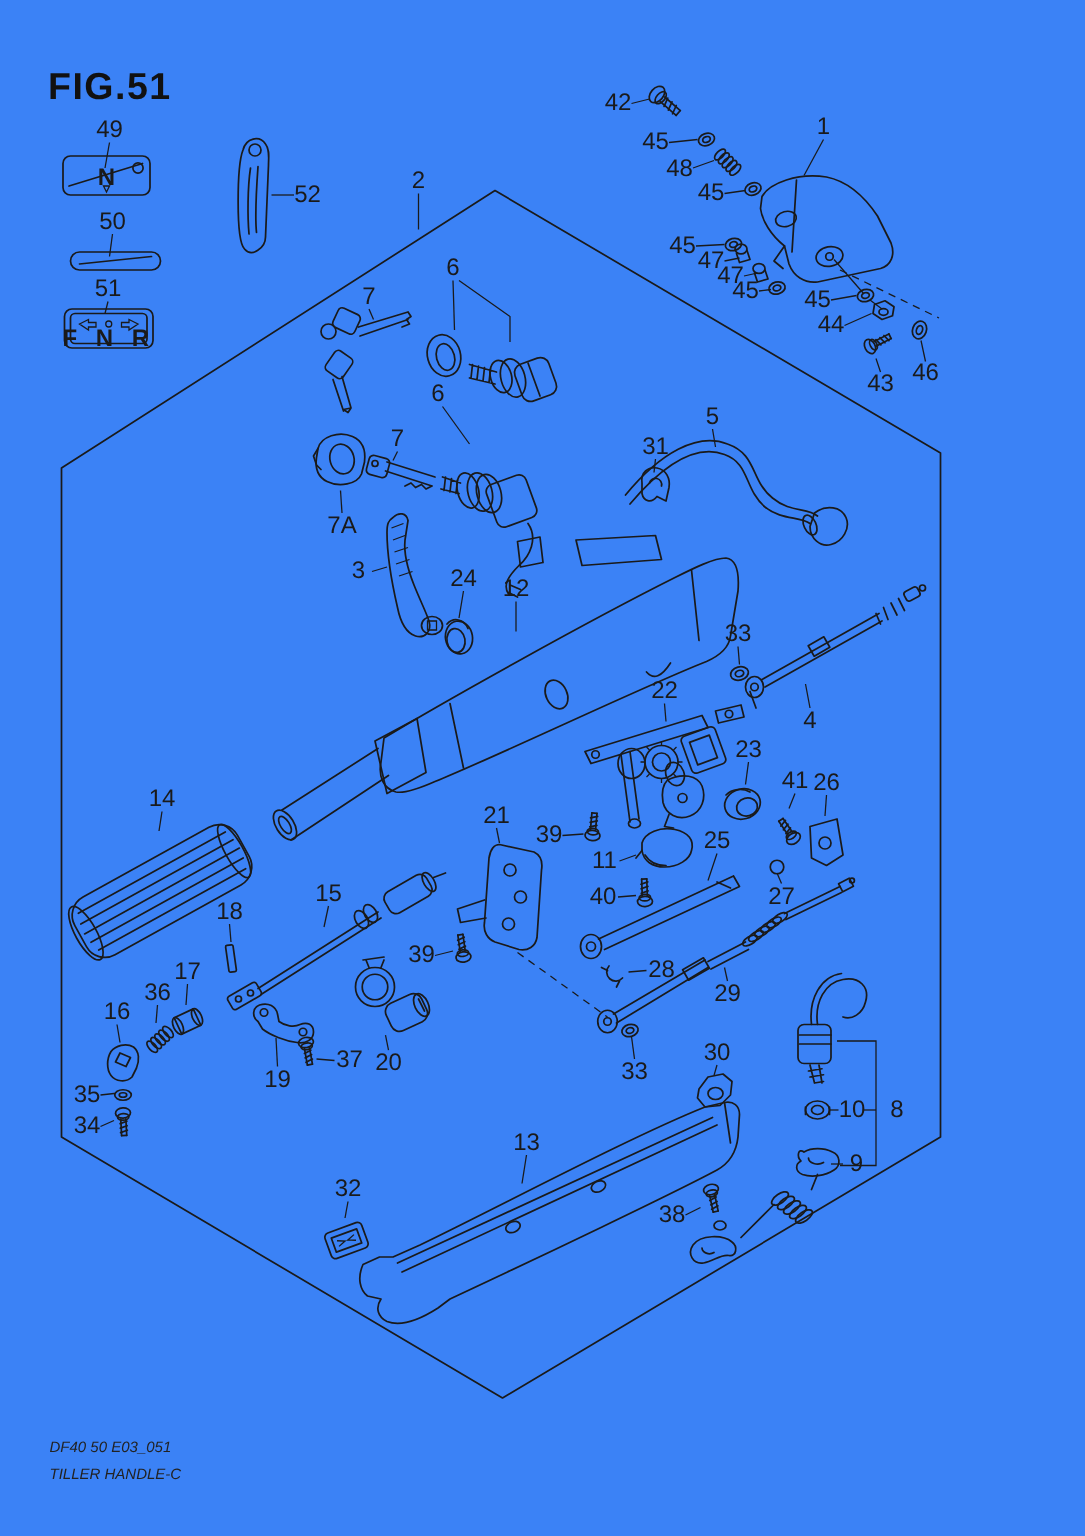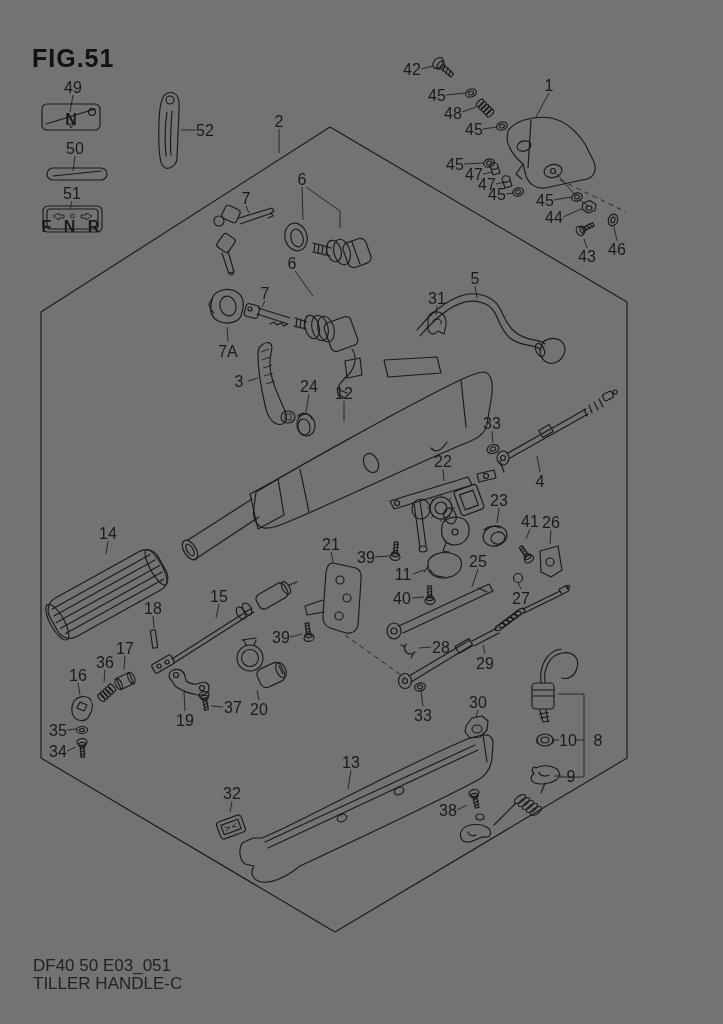--- a/index.html
+++ b/index.html
@@ -1,19 +1,19 @@
 <!DOCTYPE html>
 <html><head>
 <meta charset="utf-8">
 <style>
   html,body{margin:0;padding:0;background:#888;}
-  #page{position:relative;width:723px;height:1024px;background:#737373;overflow:hidden;
+  #page{position:relative;width:723px;height:1024px;background:#3b82f6;overflow:hidden;
         font-family:"Liberation Sans", sans-serif;}
   #fig-title{position:absolute;left:32px;top:44px;font-size:25px;font-weight:bold;color:#111;letter-spacing:1px;}
-  #footer{position:absolute;left:33px;top:957px;font-size:17px;color:#222;line-height:18px;white-space:pre;}
+  #footer{position:absolute;left:33px;top:957px;font-size:10px;color:#222;line-height:18px;white-space:pre;font-style:italic;}
   svg{position:absolute;left:0;top:0;}
   svg *{vector-effect:non-scaling-stroke;}
   .ln{stroke:#1a1a1a;stroke-width:1.15;fill:none;stroke-linecap:round;stroke-linejoin:round;}
   .thin{stroke:#1a1a1a;stroke-width:0.85;fill:none;}
   .lbl{font-family:"Liberation Sans",sans-serif;font-size:16px;fill:#1a1a1a;}
 </style>
 </head>
 <body>
 
 <div id="page">

